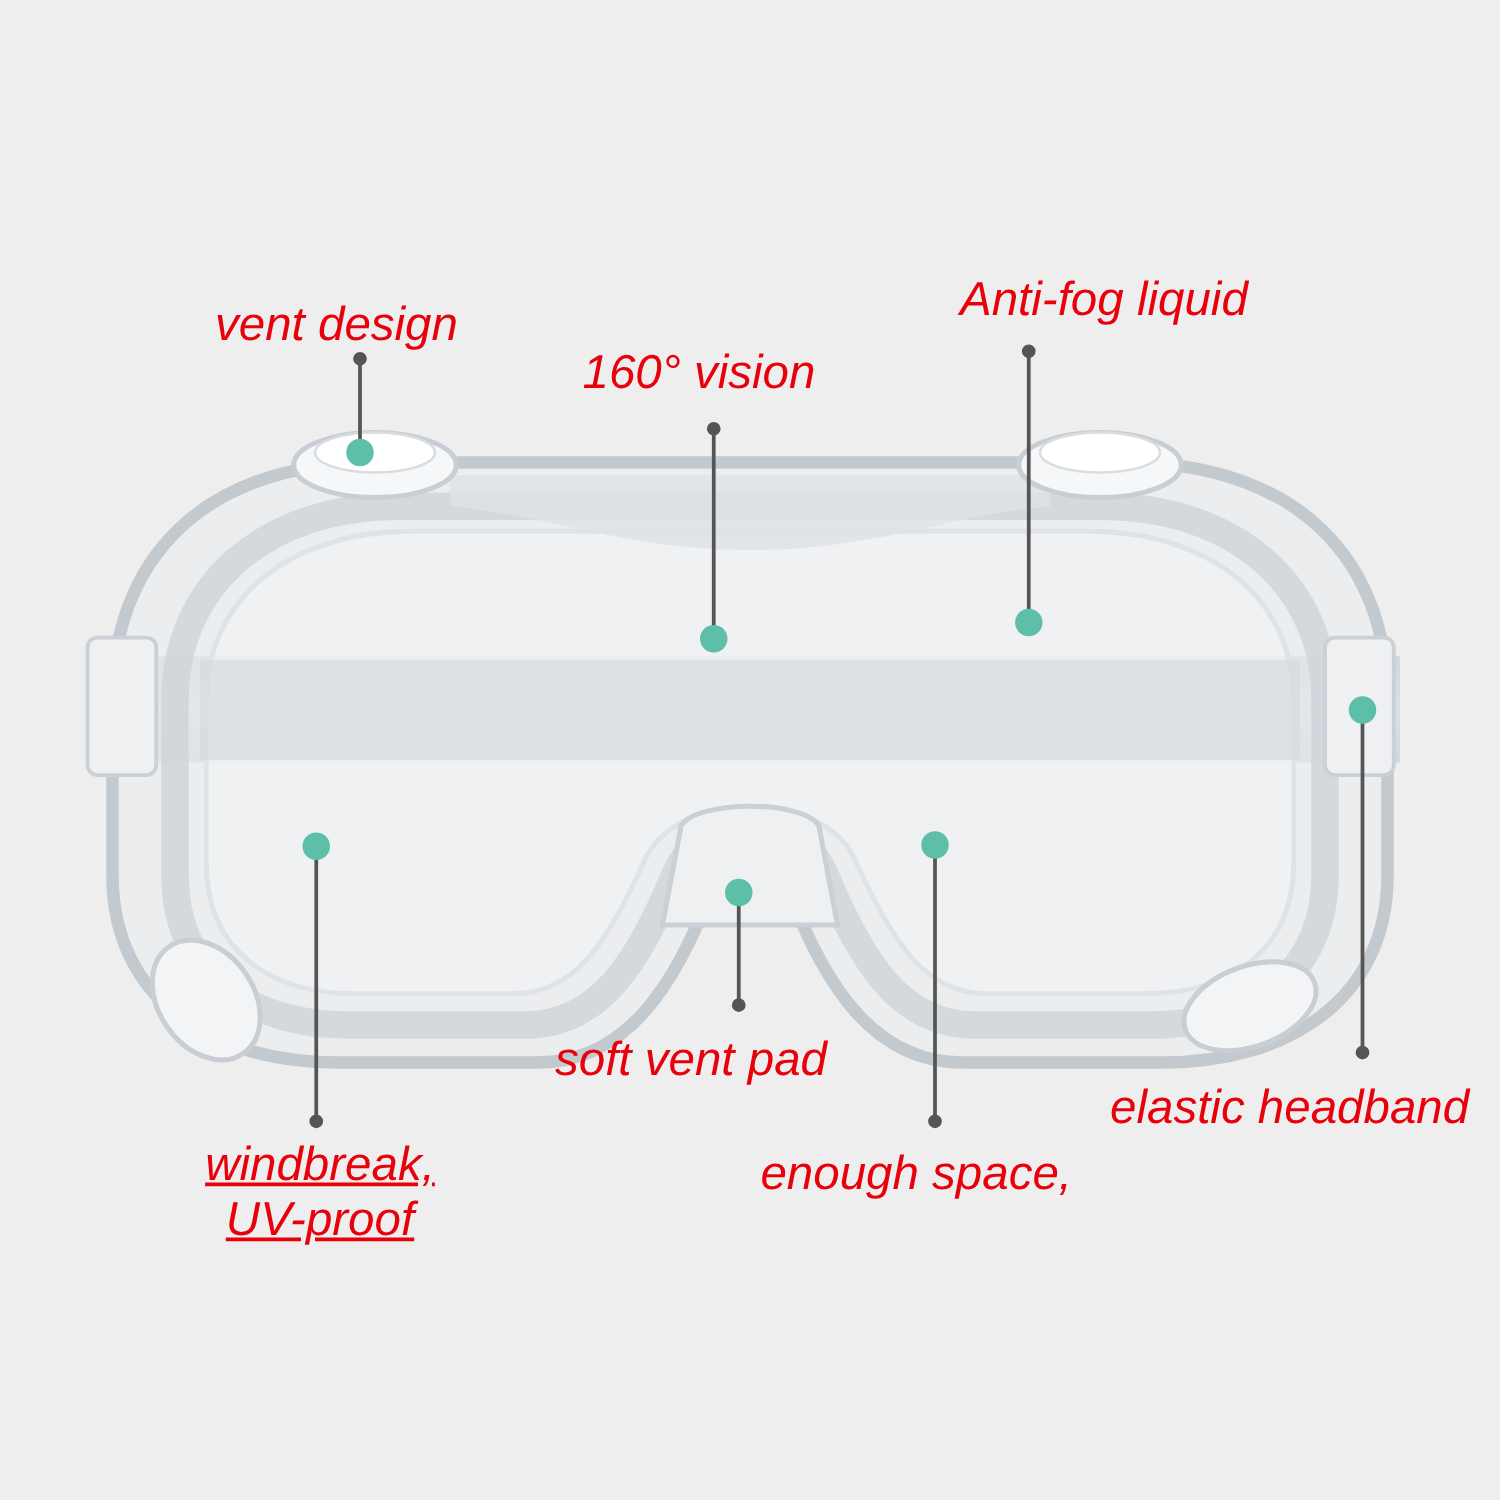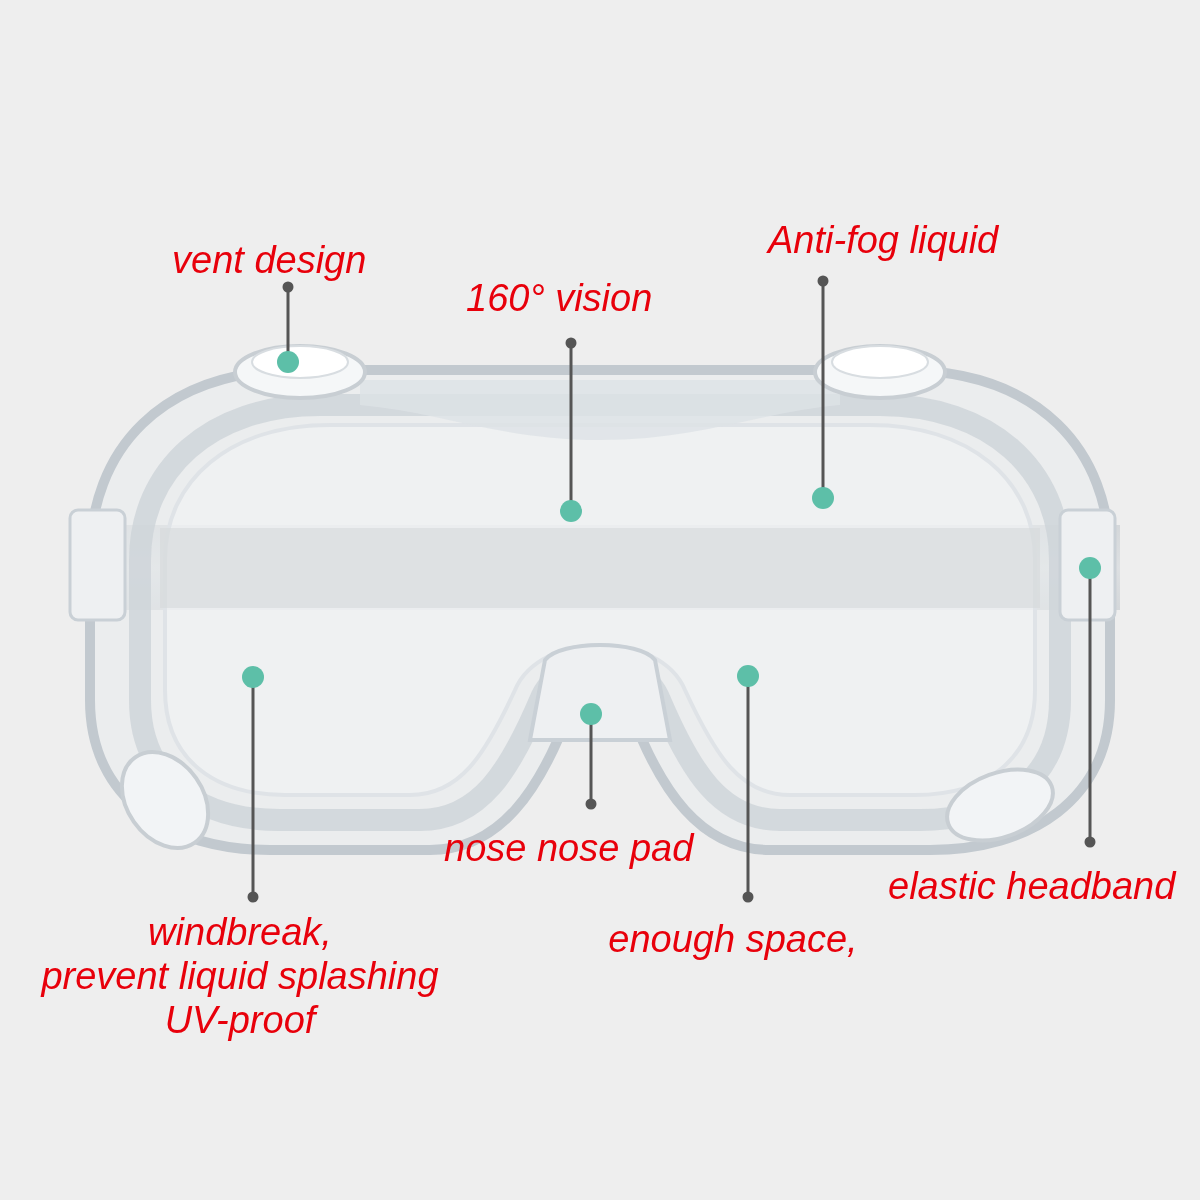--- a/index.html
+++ b/index.html
@@ -88,23 +88,22 @@
   <div class="label" style="left:466px; top:276px;">
     <span>160° vision</span>
   </div>
   <div class="label" style="left:768px; top:218px;">
     <span>Anti-fog liquid</span>
   </div>
   <div class="label" style="left:888px; top:864px;">
     <span>elastic headband</span>
   </div>
   <div class="label" style="left:444px; top:826px;">
-    <span>nose nose pad</span>
+    <span>soft vent pad</span>
   </div>
   <div class="label" style="left:568px; top:917px; width:330px;">
     <span>enough space,</span>
   </div>
-  <div class="label" style="left:20px; top:910px; width:440px;">
+  <div class="label" style="left:36px; top:910px; width:440px;text-decoration:underline;">
     <span>windbreak,</span>
-    <span>prevent liquid splashing</span>
     <span>UV-proof</span>
   </div>
 </div>
 
 </body></html>

